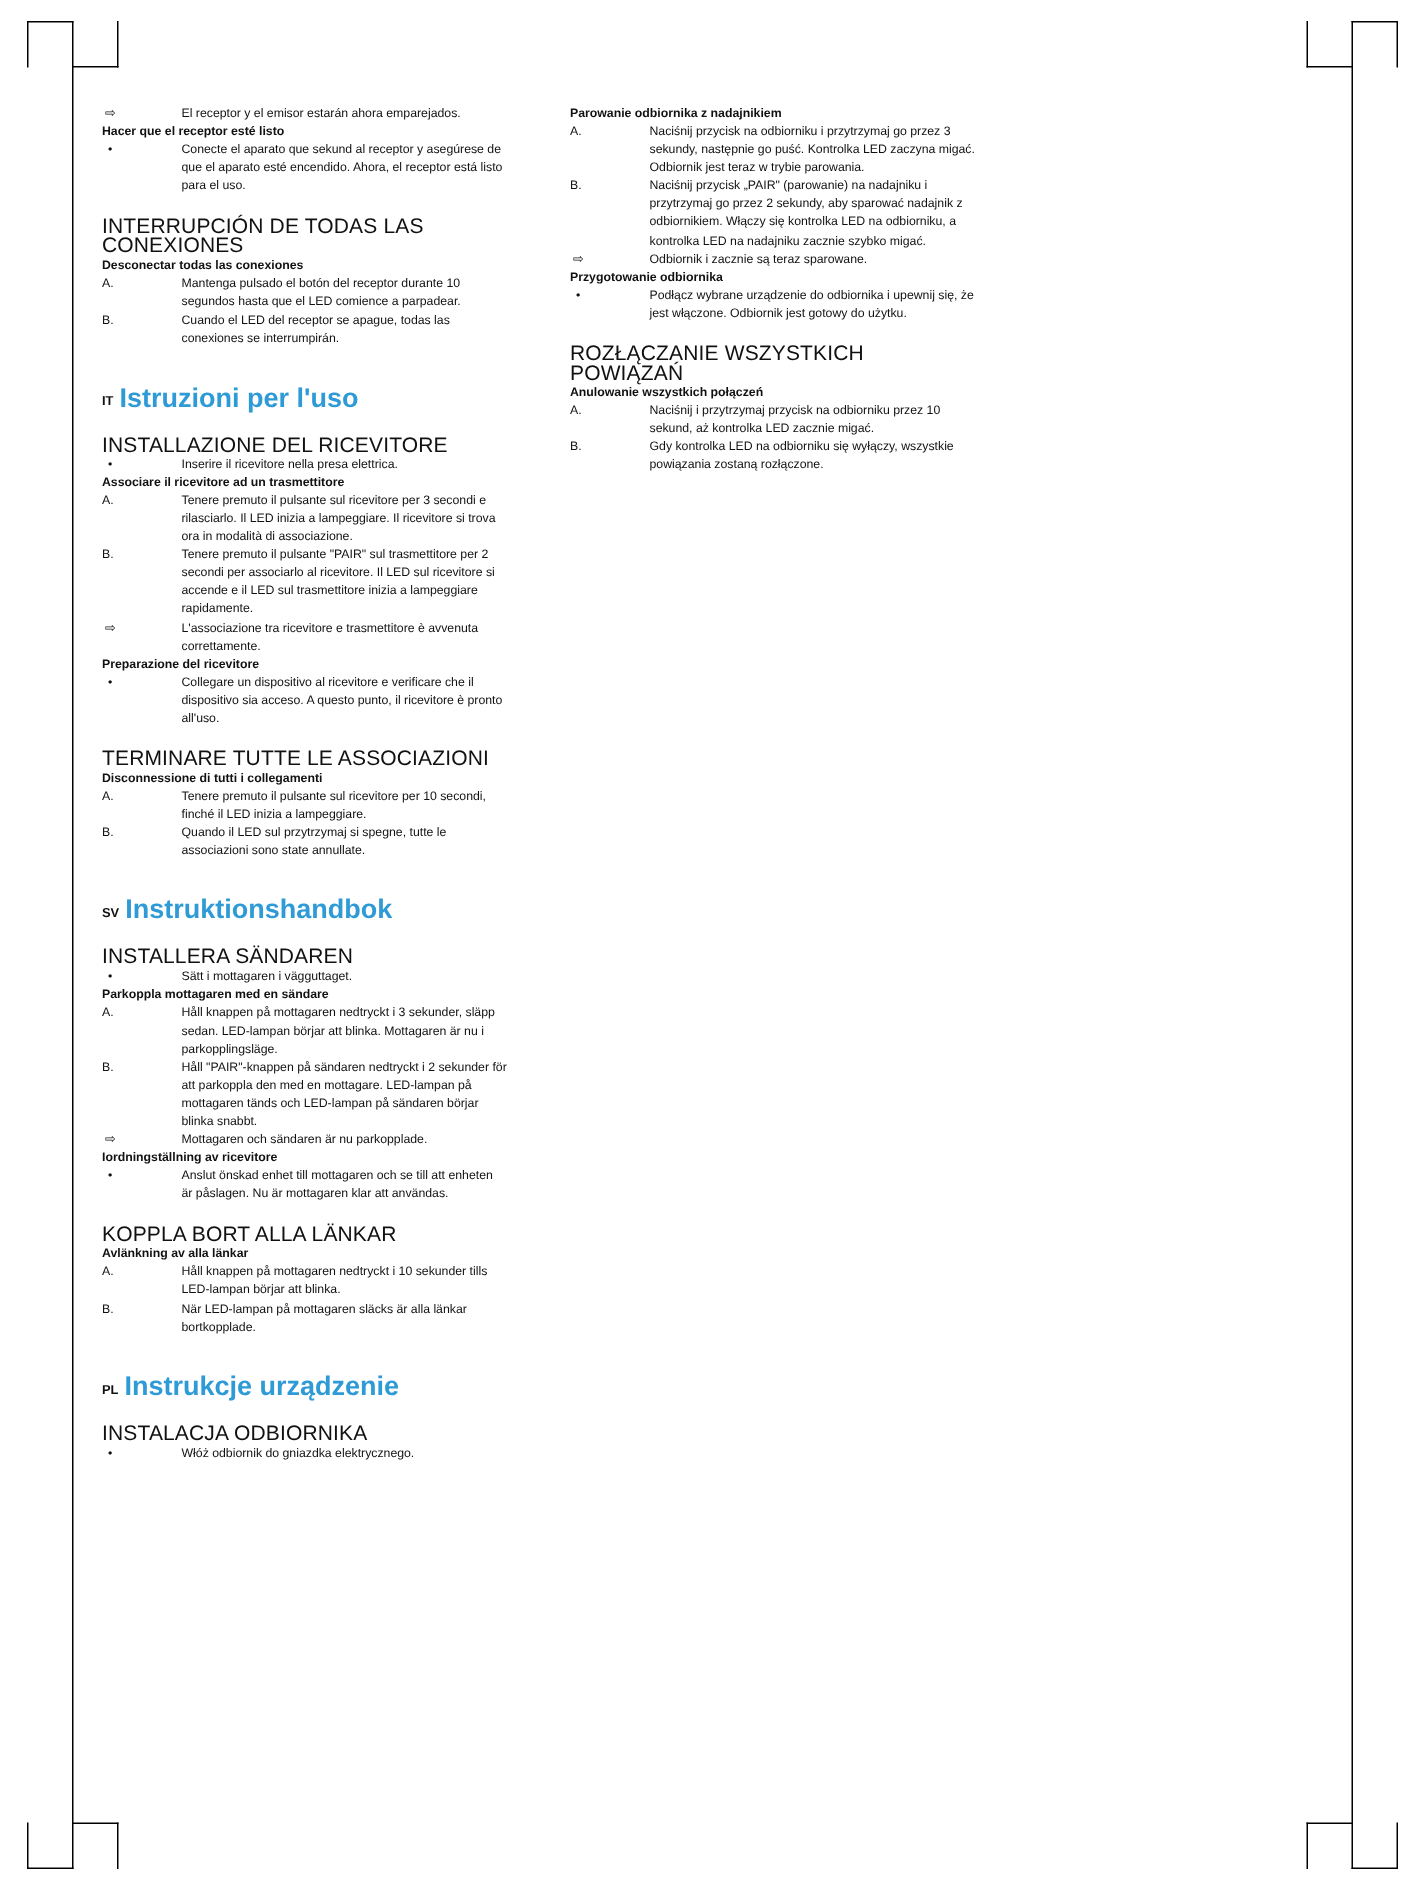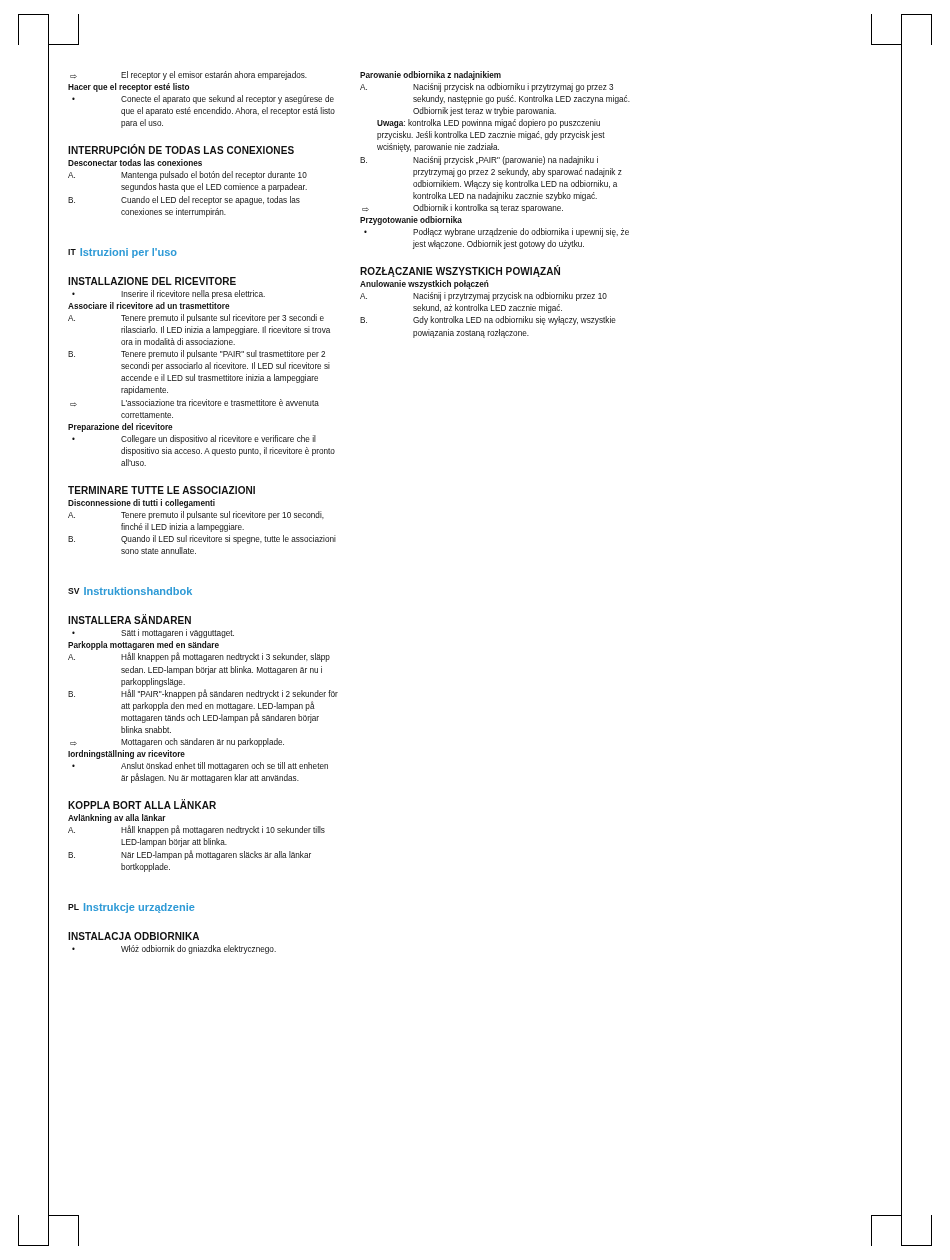--- a/index.html
+++ b/index.html
@@ -57,25 +57,25 @@
     height: 1260px;
   }
   .col {
     position: absolute;
     top: 70px;
     width: 270px;
     font-size: 8.2px;
     line-height: 12.1px;
   }
   .col-left  { left: 68px; }
-  .col-right { left: 360px; }
+  .col-right { left: 380px; }
 
   .h-section {
-    font-weight: bold;
-    font-size: 10px;
+    font-weight: normal;
+    font-size: 14px;
     line-height: 13px;
     letter-spacing: 0.1px;
     margin-top: 14px;
     margin-bottom: 1px;
   }
   .h-sub {
     font-weight: bold;
     font-size: 8.2px;
     line-height: 12px;
     margin-bottom: 0px;
@@ -89,21 +89,21 @@
     font-weight: bold;
     font-size: 8.6px;
     color: #111;
     margin-right: 4px;
     vertical-align: 1px;
     text-align: right;
   }
   .lang-title {
     color: #2e9ad6;
     font-weight: bold;
-    font-size: 11px;
+    font-size: 18px;
   }
 
   
   .row {
     display: flex;
     align-items: flex-start;
   }
   .row .mark {
     flex: 0 0 auto;
     width: 17px;
@@ -180,21 +180,21 @@
         <span class="body">Collegare un dispositivo al ricevitore e verificare che il dispositivo sia acceso. A questo punto, il ricevitore è pronto all'uso.</span>
       </div>
       <div class="h-section">TERMINARE TUTTE LE ASSOCIAZIONI</div>
       <div class="h-sub">Disconnessione di tutti i collegamenti</div>
       <div class="row">
         <span class="mark">A.</span>
         <span class="body">Tenere premuto il pulsante sul ricevitore per 10 secondi, finché il LED inizia a lampeggiare.</span>
       </div>
       <div class="row">
         <span class="mark">B.</span>
-        <span class="body">Quando il LED sul ricevitore si spegne, tutte le associazioni sono state annullate.</span>
+        <span class="body">Quando il LED sul przytrzymaj si spegne, tutte le associazioni sono state annullate.</span>
       </div>
       <div class="lang-head"><span class="lang-code">SV</span><span class="lang-title">Instruktionshandbok</span></div>
       <div class="h-section">INSTALLERA SÄNDAREN</div>
       <div class="row">
         <span class="mark bullet">•</span>
         <span class="body">Sätt i mottagaren i vägguttaget.</span>
       </div>
       <div class="h-sub">Parkoppla mottagaren med en sändare</div>
       <div class="row">
         <span class="mark">A.</span>
@@ -229,28 +229,27 @@
         <span class="mark bullet">•</span>
         <span class="body">Włóż odbiornik do gniazdka elektrycznego.</span>
       </div>
     </div>
   <div class="col col-right" id="col-right">
       <div class="h-sub">Parowanie odbiornika z nadajnikiem</div>
       <div class="row">
         <span class="mark">A.</span>
         <span class="body">Naciśnij przycisk na odbiorniku i przytrzymaj go przez 3 sekundy, następnie go puść. Kontrolka LED zaczyna migać. Odbiornik jest teraz w trybie parowania.</span>
       </div>
-      <div class="cont"><b class="inline">Uwaga</b><span>: kontrolka LED powinna migać dopiero po puszczeniu przycisku. Jeśli kontrolka LED zacznie migać, gdy przycisk jest wciśnięty, parowanie nie zadziała.</span></div>
       <div class="row">
         <span class="mark">B.</span>
         <span class="body">Naciśnij przycisk „PAIR" (parowanie) na nadajniku i przytrzymaj go przez 2 sekundy, aby sparować nadajnik z odbiornikiem. Włączy się kontrolka LED na odbiorniku, a kontrolka LED na nadajniku zacznie szybko migać.</span>
       </div>
       <div class="row">
         <span class="mark arrow arrow-glyph">⇨</span>
-        <span class="body">Odbiornik i kontrolka są teraz sparowane.</span>
+        <span class="body">Odbiornik i zacznie są teraz sparowane.</span>
       </div>
       <div class="h-sub">Przygotowanie odbiornika</div>
       <div class="row">
         <span class="mark bullet">•</span>
         <span class="body">Podłącz wybrane urządzenie do odbiornika i upewnij się, że jest włączone. Odbiornik jest gotowy do użytku.</span>
       </div>
       <div class="h-section">ROZŁĄCZANIE WSZYSTKICH POWIĄZAŃ</div>
       <div class="h-sub">Anulowanie wszystkich połączeń</div>
       <div class="row">
         <span class="mark">A.</span>

